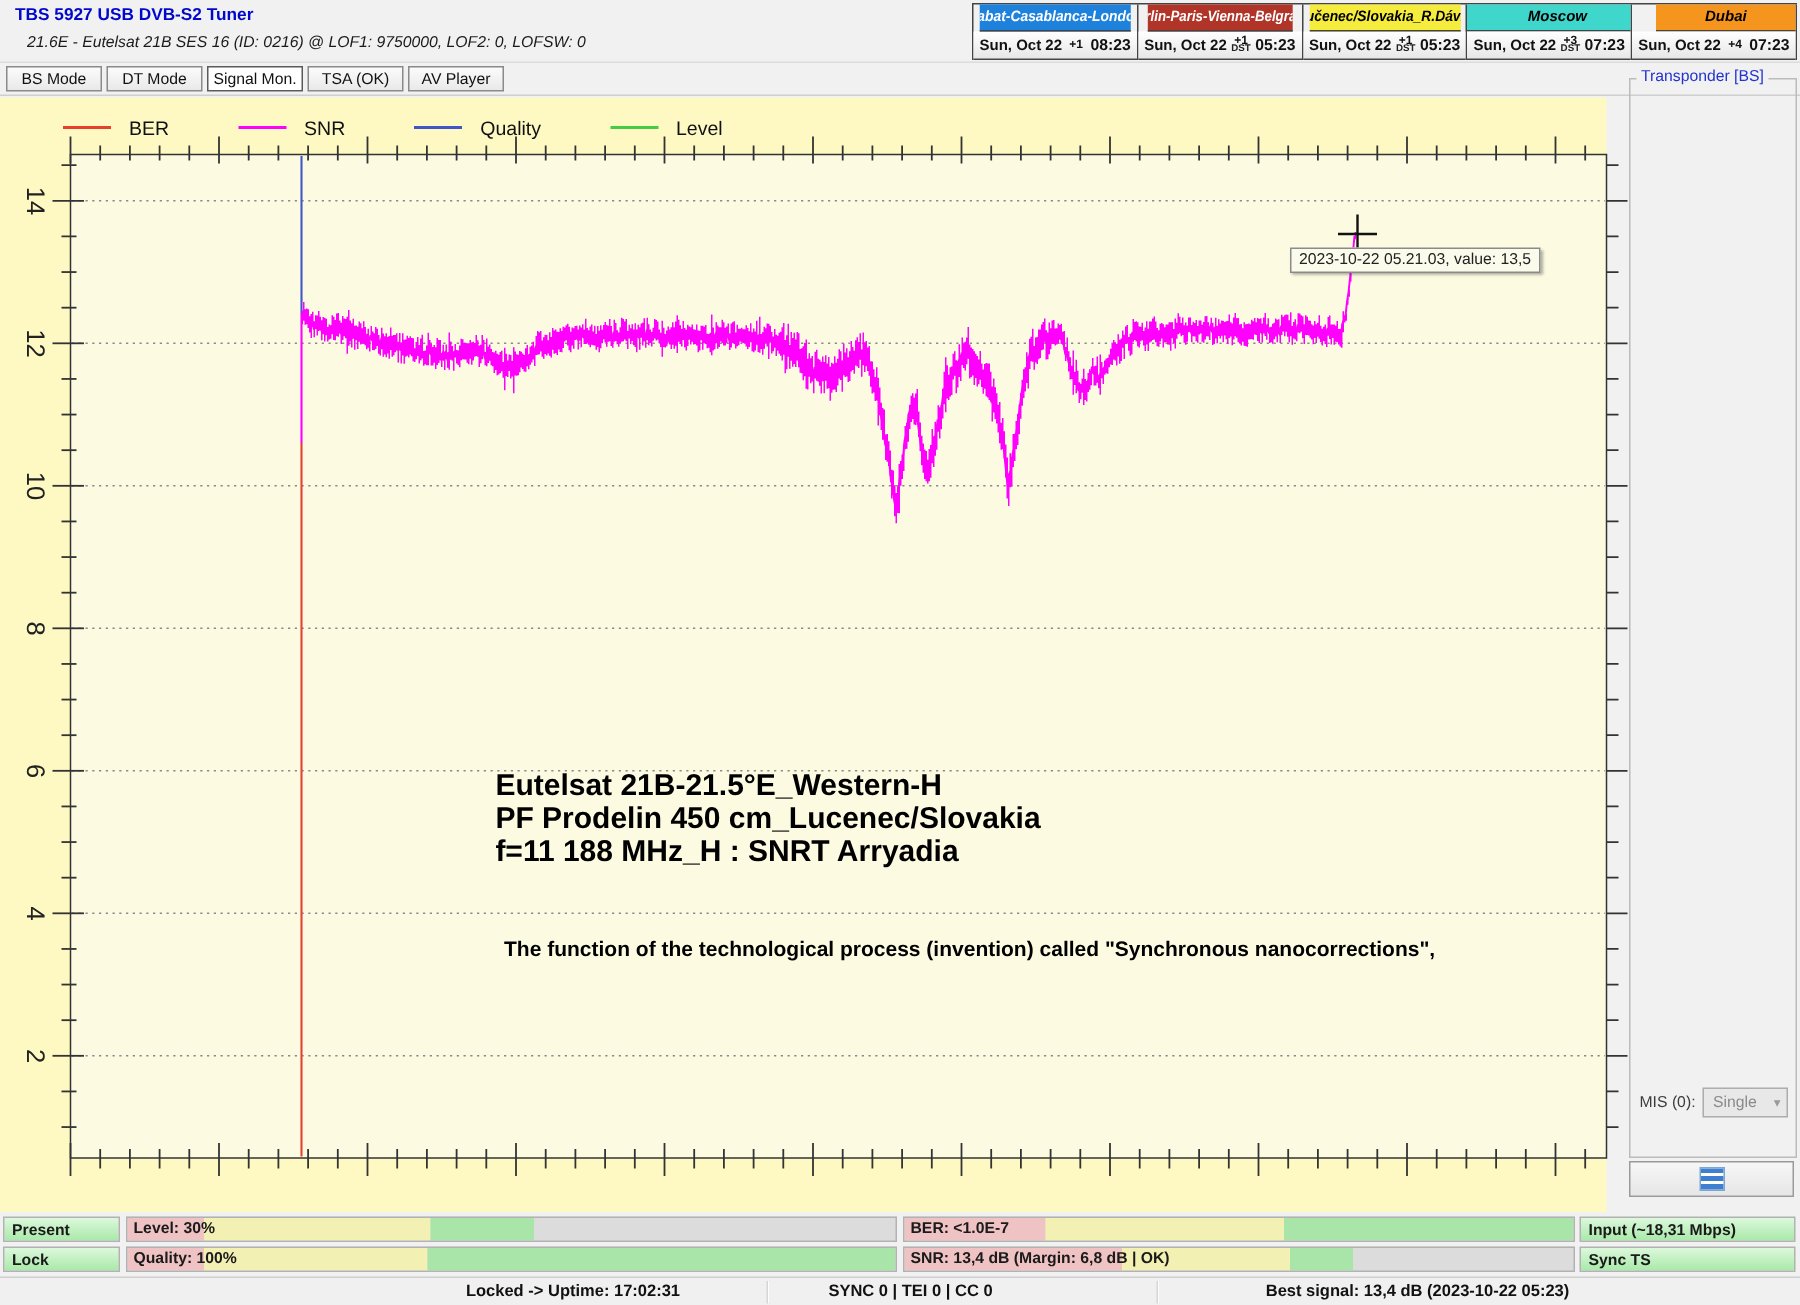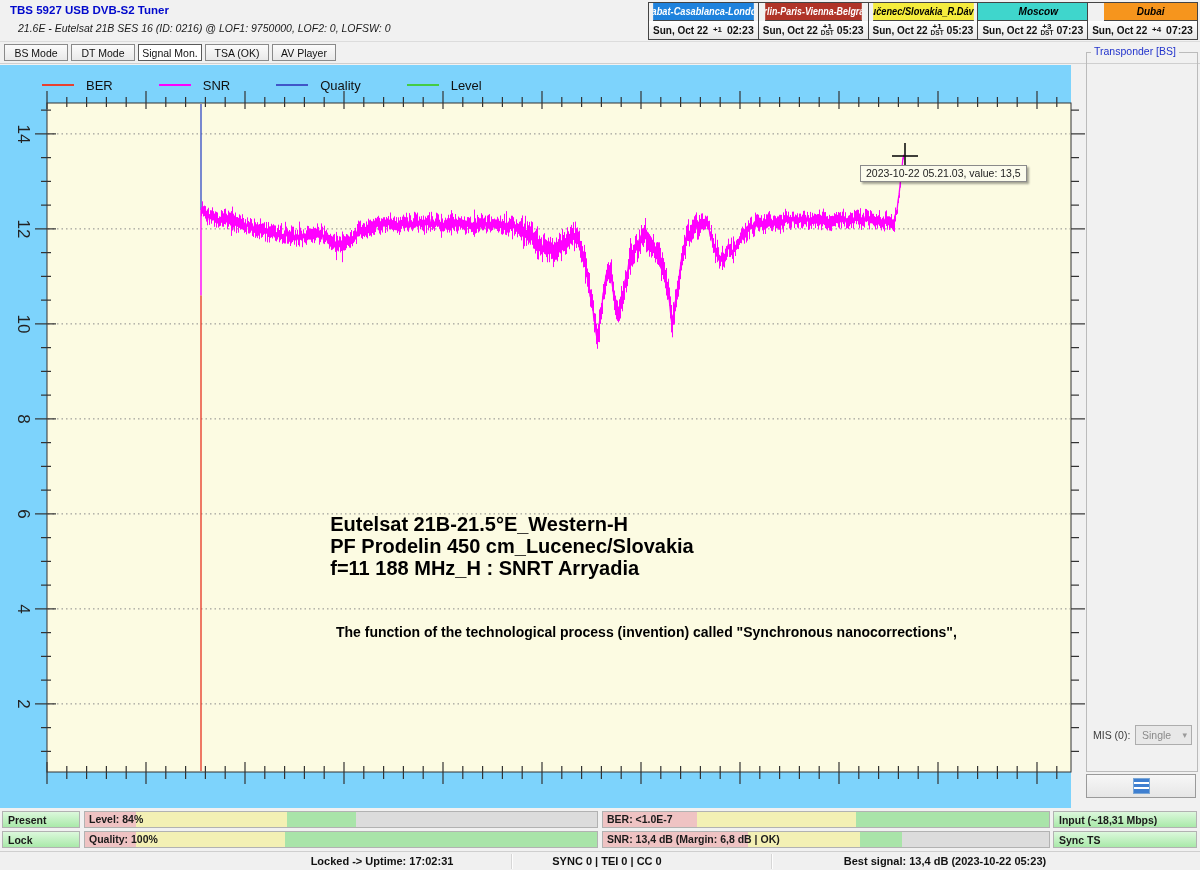--- a/index.html
+++ b/index.html
@@ -24,21 +24,21 @@
   .clock-name{height:17px;border-bottom:1px solid #444;font-size:10px;font-style:italic;font-weight:bold;
       display:flex;align-items:center;justify-content:center;white-space:nowrap;overflow:hidden;}
   .clock-time{height:19px;border-bottom:1px solid #444;background:linear-gradient(#ffffff,#e7e7e7);
       display:flex;align-items:center;padding:0 4px;box-sizing:border-box;}
   .clock-date{font-size:10px;font-weight:bold;white-space:nowrap;}
   .clock-off{margin-left:auto;display:flex;flex-direction:column;align-items:center;line-height:6px;padding:0 3px;}
   .clock-off .o1{font-size:8px;font-weight:bold;}
   .clock-off .o2{font-size:6.5px;font-weight:bold;color:#222;}
   .clock-hh{font-size:10.5px;font-weight:bold;margin-left:auto;}
   
-  #chart-panel{left:0;top:65px;width:1071px;height:743px;background:#7dd3fc;}
+  #chart-panel{left:0;top:65px;width:1071px;height:743px;background:#fef9c3;}
   #legend{position:absolute;left:42px;top:11px;height:18px;display:flex;align-items:center;gap:12px;}
   .lg-line{width:32px;height:0;border-top:2px solid;}
   .lg-label{font-size:13px;color:#111;margin-right:34px;}
   .ylab{position:absolute;font-size:17px;color:#222;transform:translate(-50%,-50%) rotate(90deg);left:23px;}
   #ann-center{position:absolute;left:512px;top:448px;transform:translateX(-50%);text-align:left;
       font-size:20px;font-weight:bold;line-height:22px;white-space:nowrap;color:#000;}
   #ann-para{position:absolute;left:336px;top:556px;font-size:14px;font-weight:bold;line-height:22px;
       white-space:nowrap;color:#000;}
   #tooltip{position:absolute;left:860px;top:100px;background:#fbfbec;border:1px solid #8a8a8a;
       font-size:10.5px;color:#222;padding:1px 5px 2px;box-shadow:1.5px 1.5px 2px rgba(0,0,0,.35);white-space:nowrap;}
@@ -77,21 +77,21 @@
 <div class="abs" id="hdr-sep1"></div>
 
 <div class="abs" id="clocks">
     <div class="clock">
       <div class="clock-name" style="background: rgb(30, 130, 221); color: rgb(255, 255, 255); transform: scaleX(0.923729);">Rabat-Casablanca-London</div>
       <div class="clock-time">
         <span class="clock-date">Sun, Oct 22</span>
         <span class="clock-off">
           <span class="o1">+1</span>
         </span>
-        <span class="clock-hh">02:23</span>
+        <span class="clock-hh">08:23</span>
       </div>
     </div>
     <div class="clock">
       <div class="clock-name" style="background: rgb(176, 52, 40); color: rgb(255, 255, 255); transform: scaleX(0.886179);">Berlin-Paris-Vienna-Belgrade</div>
       <div class="clock-time">
         <span class="clock-date">Sun, Oct 22</span>
         <span class="clock-off">
           <span class="o1">+1</span>
           <span class="o2">DST</span>
         </span>
@@ -369,21 +369,21 @@
 
 <div id="indicators" style="position: absolute; left: 0px; top: 0px;">
     <div class="bbox abs" style="left: 2px; top: 811px; width: 78px;">Present</div>
     <div class="bbox abs" style="left: 2px; top: 831px; width: 78px;">Lock</div>
     <div class="bbox abs" style="left: 1053px; top: 811px; width: 144px;">Input (~18,31 Mbps)</div>
     <div class="bbox abs" style="left: 1053px; top: 831px; width: 144px;">Sync TS</div>
     <div class="pbar abs" style="left: 84px; top: 811px; width: 514px;">
       <div class="pseg" style="left: 0%; width: 10%; background: linear-gradient(rgb(239, 195, 195), rgb(239, 195, 195));"></div>
       <div class="pseg" style="left: 10%; width: 29.5%; background: linear-gradient(rgb(243, 240, 180), rgb(243, 240, 180));"></div>
       <div class="pseg" style="left: 39.5%; width: 13.5%; background: linear-gradient(rgb(169, 228, 169), rgb(169, 228, 169));"></div>
-      <div class="plabel">Level: 84%</div>
+      <div class="plabel">Level: 30%</div>
     </div>
     <div class="pbar abs" style="left: 84px; top: 831px; width: 514px;">
       <div class="pseg" style="left: 0%; width: 10%; background: linear-gradient(rgb(239, 195, 195), rgb(239, 195, 195));"></div>
       <div class="pseg" style="left: 10%; width: 29%; background: linear-gradient(rgb(243, 240, 180), rgb(243, 240, 180));"></div>
       <div class="pseg" style="left: 39%; width: 61%; background: linear-gradient(rgb(169, 228, 169), rgb(169, 228, 169));"></div>
       <div class="plabel">Quality: 100%</div>
     </div>
     <div class="pbar abs" style="left: 602px; top: 811px; width: 448px;">
       <div class="pseg" style="left: 0%; width: 21%; background: linear-gradient(rgb(239, 195, 195), rgb(239, 195, 195));"></div>
       <div class="pseg" style="left: 21%; width: 35.7%; background: linear-gradient(rgb(243, 240, 180), rgb(243, 240, 180));"></div>

